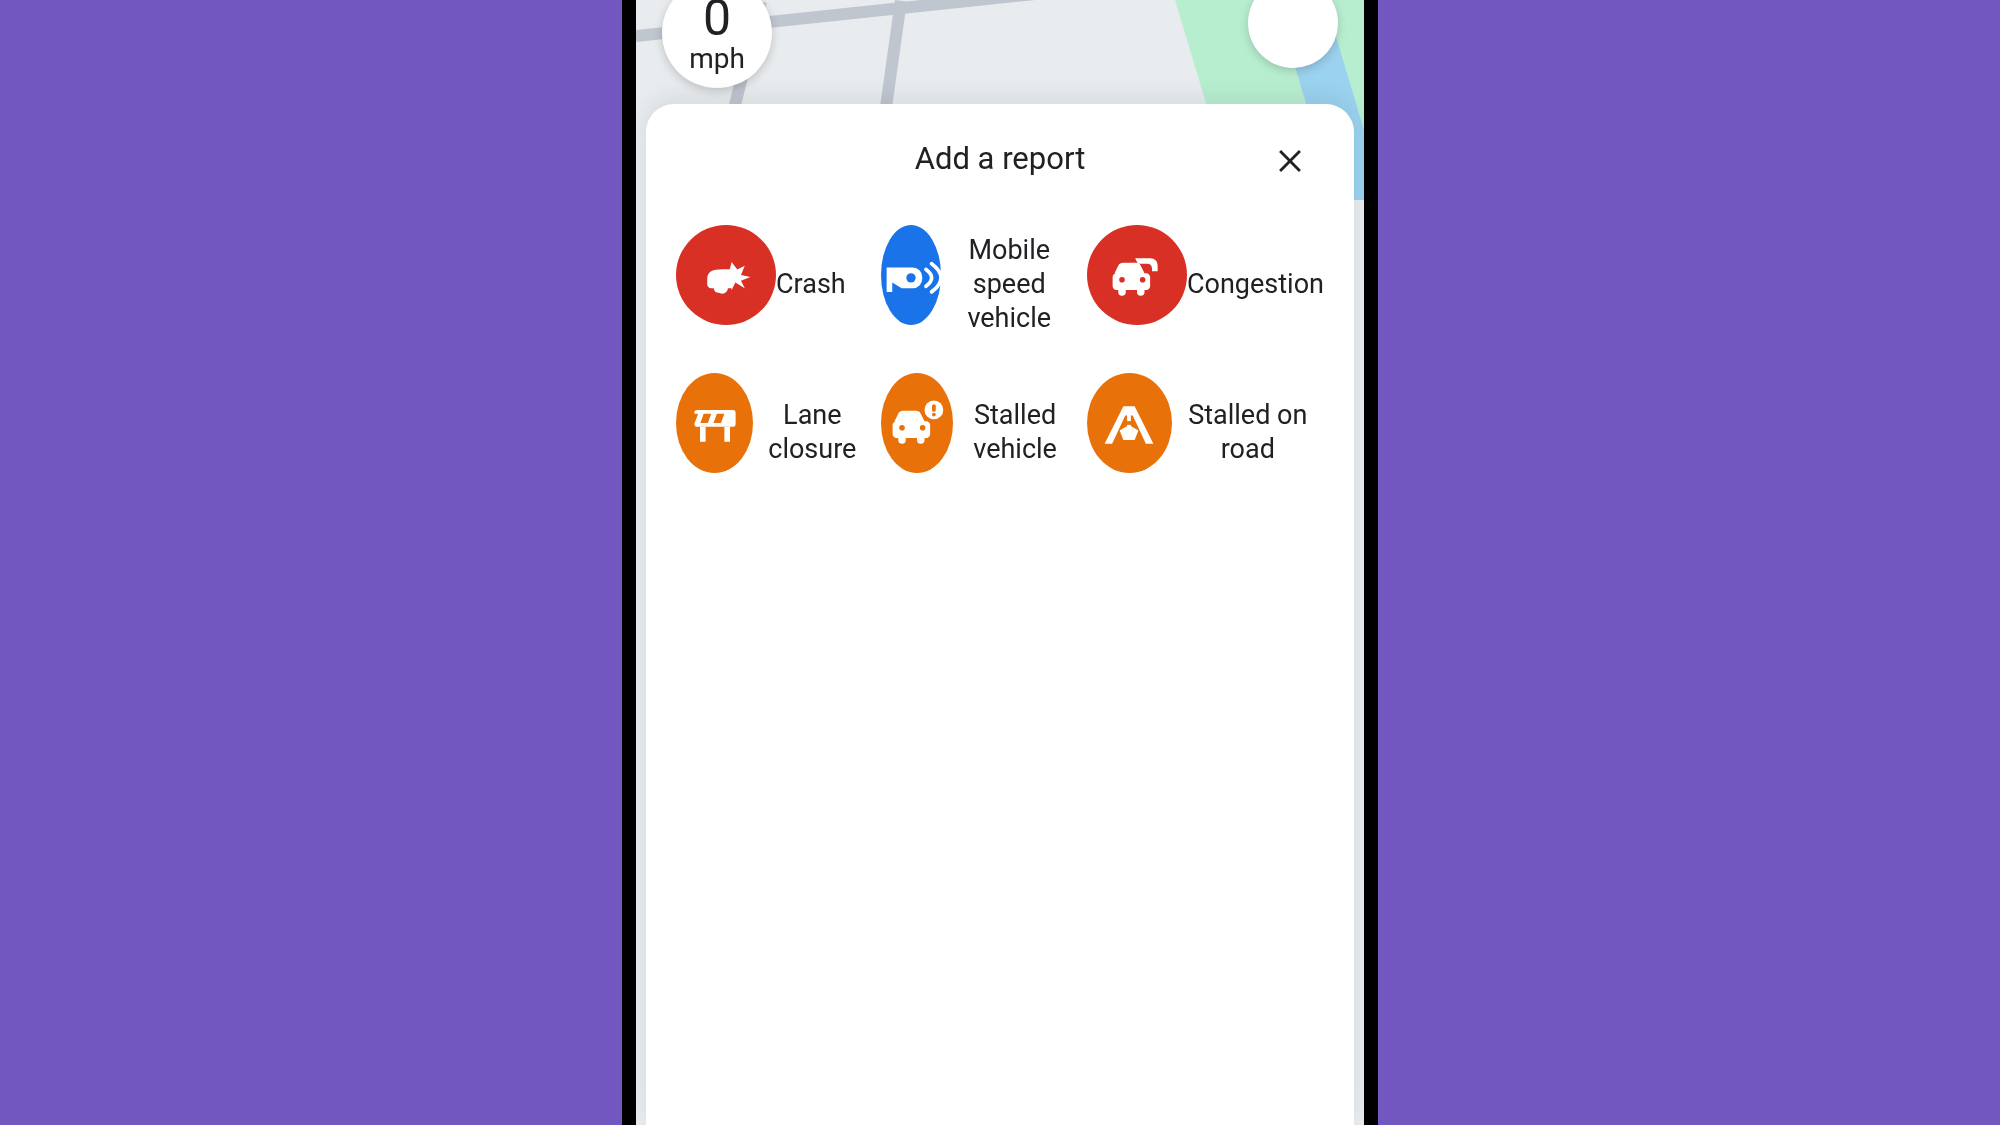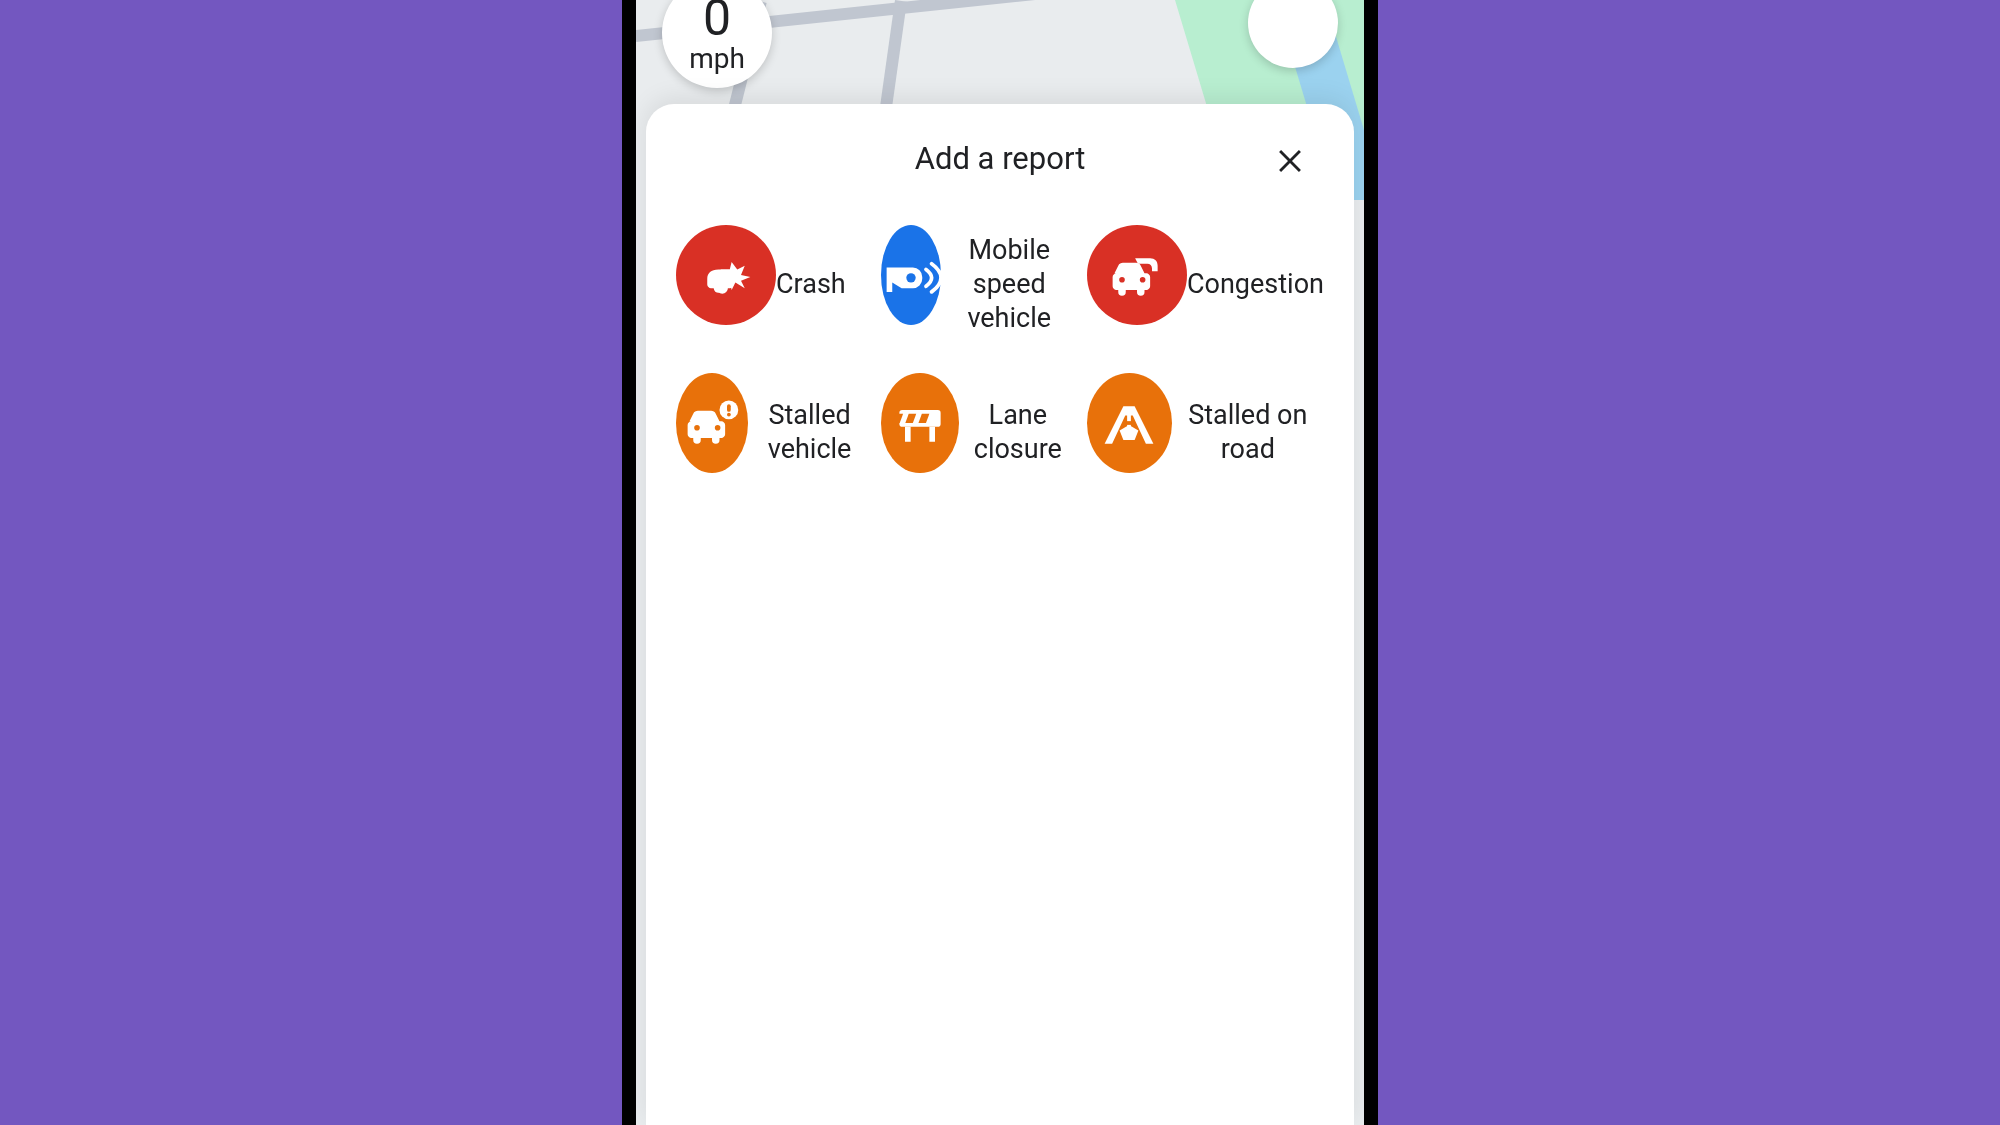--- a/index.html
+++ b/index.html
@@ -201,52 +201,52 @@
               </svg>
           </div>
           <div class="item-label">Congestion</div>
         </div>
 
 
         <div class="report-item">
           <div class="icon-circle c-orange">
             <svg viewBox="0 0 64 64">
                 <g fill="#fff">
-              <path d="M8 30l4-8c1-2 3-3 5-3h14c2 0 4 1 5 3l4 8h2c2 0 4 2 4 4v10c0 2-2 4-4 4h-2v2a4 4 0 1 1-8 0v-2H20v2a4 4 0 1 1-8 0v-2h-2c-2 0-4-2-4-4V34c0-2 2-4 4-4zM16 40a3 3 0 1 0 0-6 3 3 0 0 0 0 6zm22 0a3 3 0 1 0 0-6 3 3 0 0 0 0 6z"></path>
-              <circle cx="50" cy="18" r="10"></circle>
-              <rect x="48" y="12" width="4" height="8" rx="2" fill="#e8710a"></rect>
-              <circle cx="50" cy="23" r="2" fill="#e8710a"></circle>
-            </g>
-              </svg>
-          </div>
-          <div class="item-label">Stalled vehicle</div>
-        </div>
-
-        <div class="report-item">
-          <div class="icon-circle c-orange">
-            <svg viewBox="0 0 64 64">
-                <g fill="#fff">
               <rect x="10" y="18" width="44" height="18" rx="3"></rect>
               <rect x="16" y="36" width="6" height="16"></rect>
               <rect x="42" y="36" width="6" height="16"></rect>
               <g fill="#e8710a">
                 <rect x="14" y="22" width="8" height="10" transform="skewX(-20)"></rect>
                 <rect x="28" y="22" width="8" height="10" transform="skewX(-20)"></rect>
                 <rect x="42" y="22" width="8" height="10" transform="skewX(-20)"></rect>
               </g>
             </g>
               </svg>
           </div>
           <div class="item-label">Lane closure</div>
         </div>
 
         <div class="report-item">
           <div class="icon-circle c-orange">
             <svg viewBox="0 0 64 64">
                 <g fill="#fff">
+              <path d="M8 30l4-8c1-2 3-3 5-3h14c2 0 4 1 5 3l4 8h2c2 0 4 2 4 4v10c0 2-2 4-4 4h-2v2a4 4 0 1 1-8 0v-2H20v2a4 4 0 1 1-8 0v-2h-2c-2 0-4-2-4-4V34c0-2 2-4 4-4zM16 40a3 3 0 1 0 0-6 3 3 0 0 0 0 6zm22 0a3 3 0 1 0 0-6 3 3 0 0 0 0 6z"></path>
+              <circle cx="50" cy="18" r="10"></circle>
+              <rect x="48" y="12" width="4" height="8" rx="2" fill="#e8710a"></rect>
+              <circle cx="50" cy="23" r="2" fill="#e8710a"></circle>
+            </g>
+              </svg>
+          </div>
+          <div class="item-label">Stalled vehicle</div>
+        </div>
+
+        <div class="report-item">
+          <div class="icon-circle c-orange">
+            <svg viewBox="0 0 64 64">
+                <g fill="#fff">
               <path d="M6 54L26 14h12l20 40h-8L36 24h-8L14 54z"></path>
               <rect x="30" y="20" width="4" height="10"></rect>
               <rect x="30" y="34" width="4" height="10"></rect>
               <path d="M22 40l10-6 10 6-4 10H26z"></path>
             </g>
               </svg>
           </div>
           <div class="item-label">Stalled on road</div>
         </div>
 

